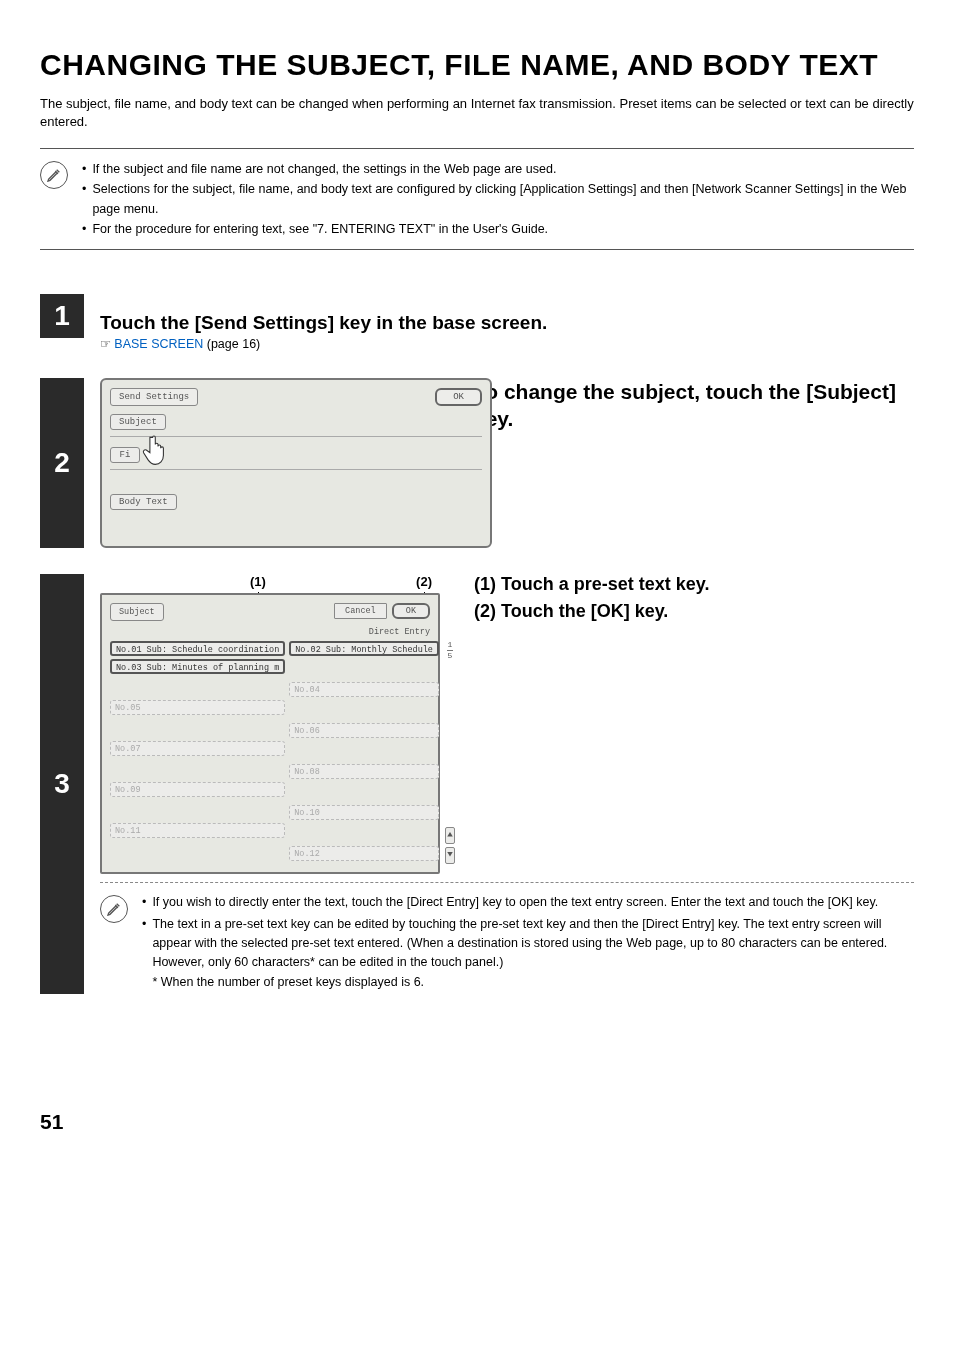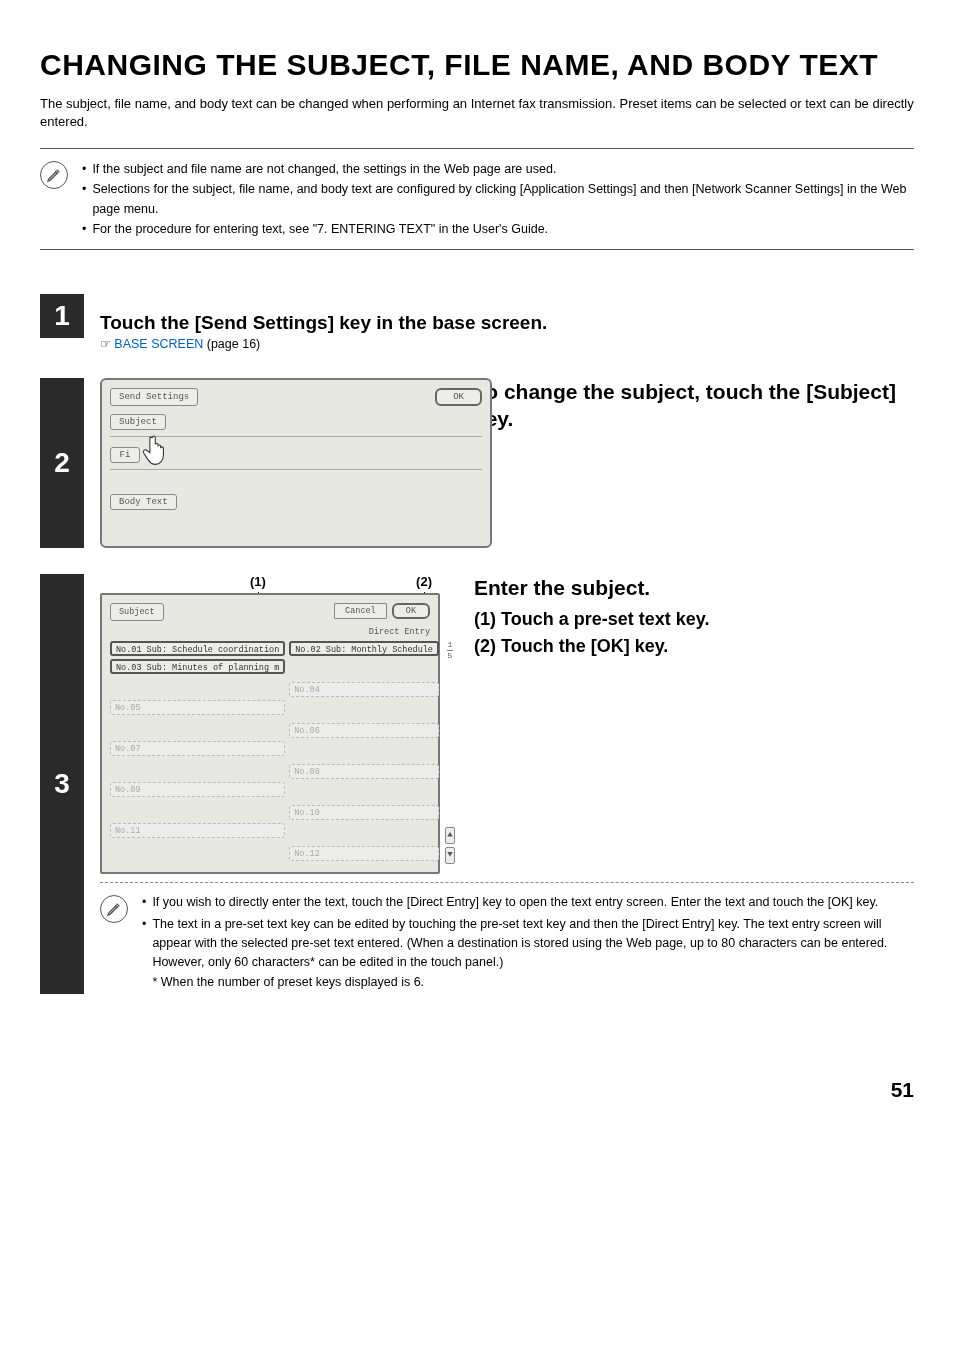--- a/index.html
+++ b/index.html
@@ -248,24 +248,24 @@
   .sub-note {
     display: flex;
     align-items: flex-start;
     font-size: 12.5px;
     line-height: 1.55;
   }
   .sub-note .text { flex: 1; }
   .sub-note .text .bitem { display: flex; margin-bottom: 2px; }
   .sub-note .text .bitem .bullet { margin-right: 6px; }
   .pagenum {
-    text-align: right;
+    text-align: left;
     font-size: 21px;
     font-weight: bold;
-    margin-top: 84px;
+    margin-top: 116px;
   }
 </style>
 </head>
 <body>
 
 <div class="page">
 
   <h1 class="title">CHANGING THE SUBJECT, FILE NAME, AND BODY TEXT</h1>
 
   <div class="intro">The subject, file name, and body text can be changed when performing an Internet fax transmission. Preset items can be selected or text can be directly entered.</div>
@@ -379,21 +379,20 @@
                   <div>5</div>
                 </div>
                 <div style="flex:1"></div>
                 <div class="arrowbtn">⯅</div>
                 <div class="arrowbtn">⯆</div>
               </div>
             </div>
           </div>
         </div>
         <div class="right-col">
-          <div class="right-heading">Enter the subject.</div>
           <div class="sub-step">(1)  Touch a pre-set text key.</div>
           <div class="sub-step">(2)  Touch the [OK] key.</div>
         </div>
       </div>
 
       <hr class="dash-sep">
 
       <div class="sub-note">
         <div class="pencil-icon2">
           <svg viewBox="0 0 24 24" fill="none" stroke="#555" stroke-width="2">

